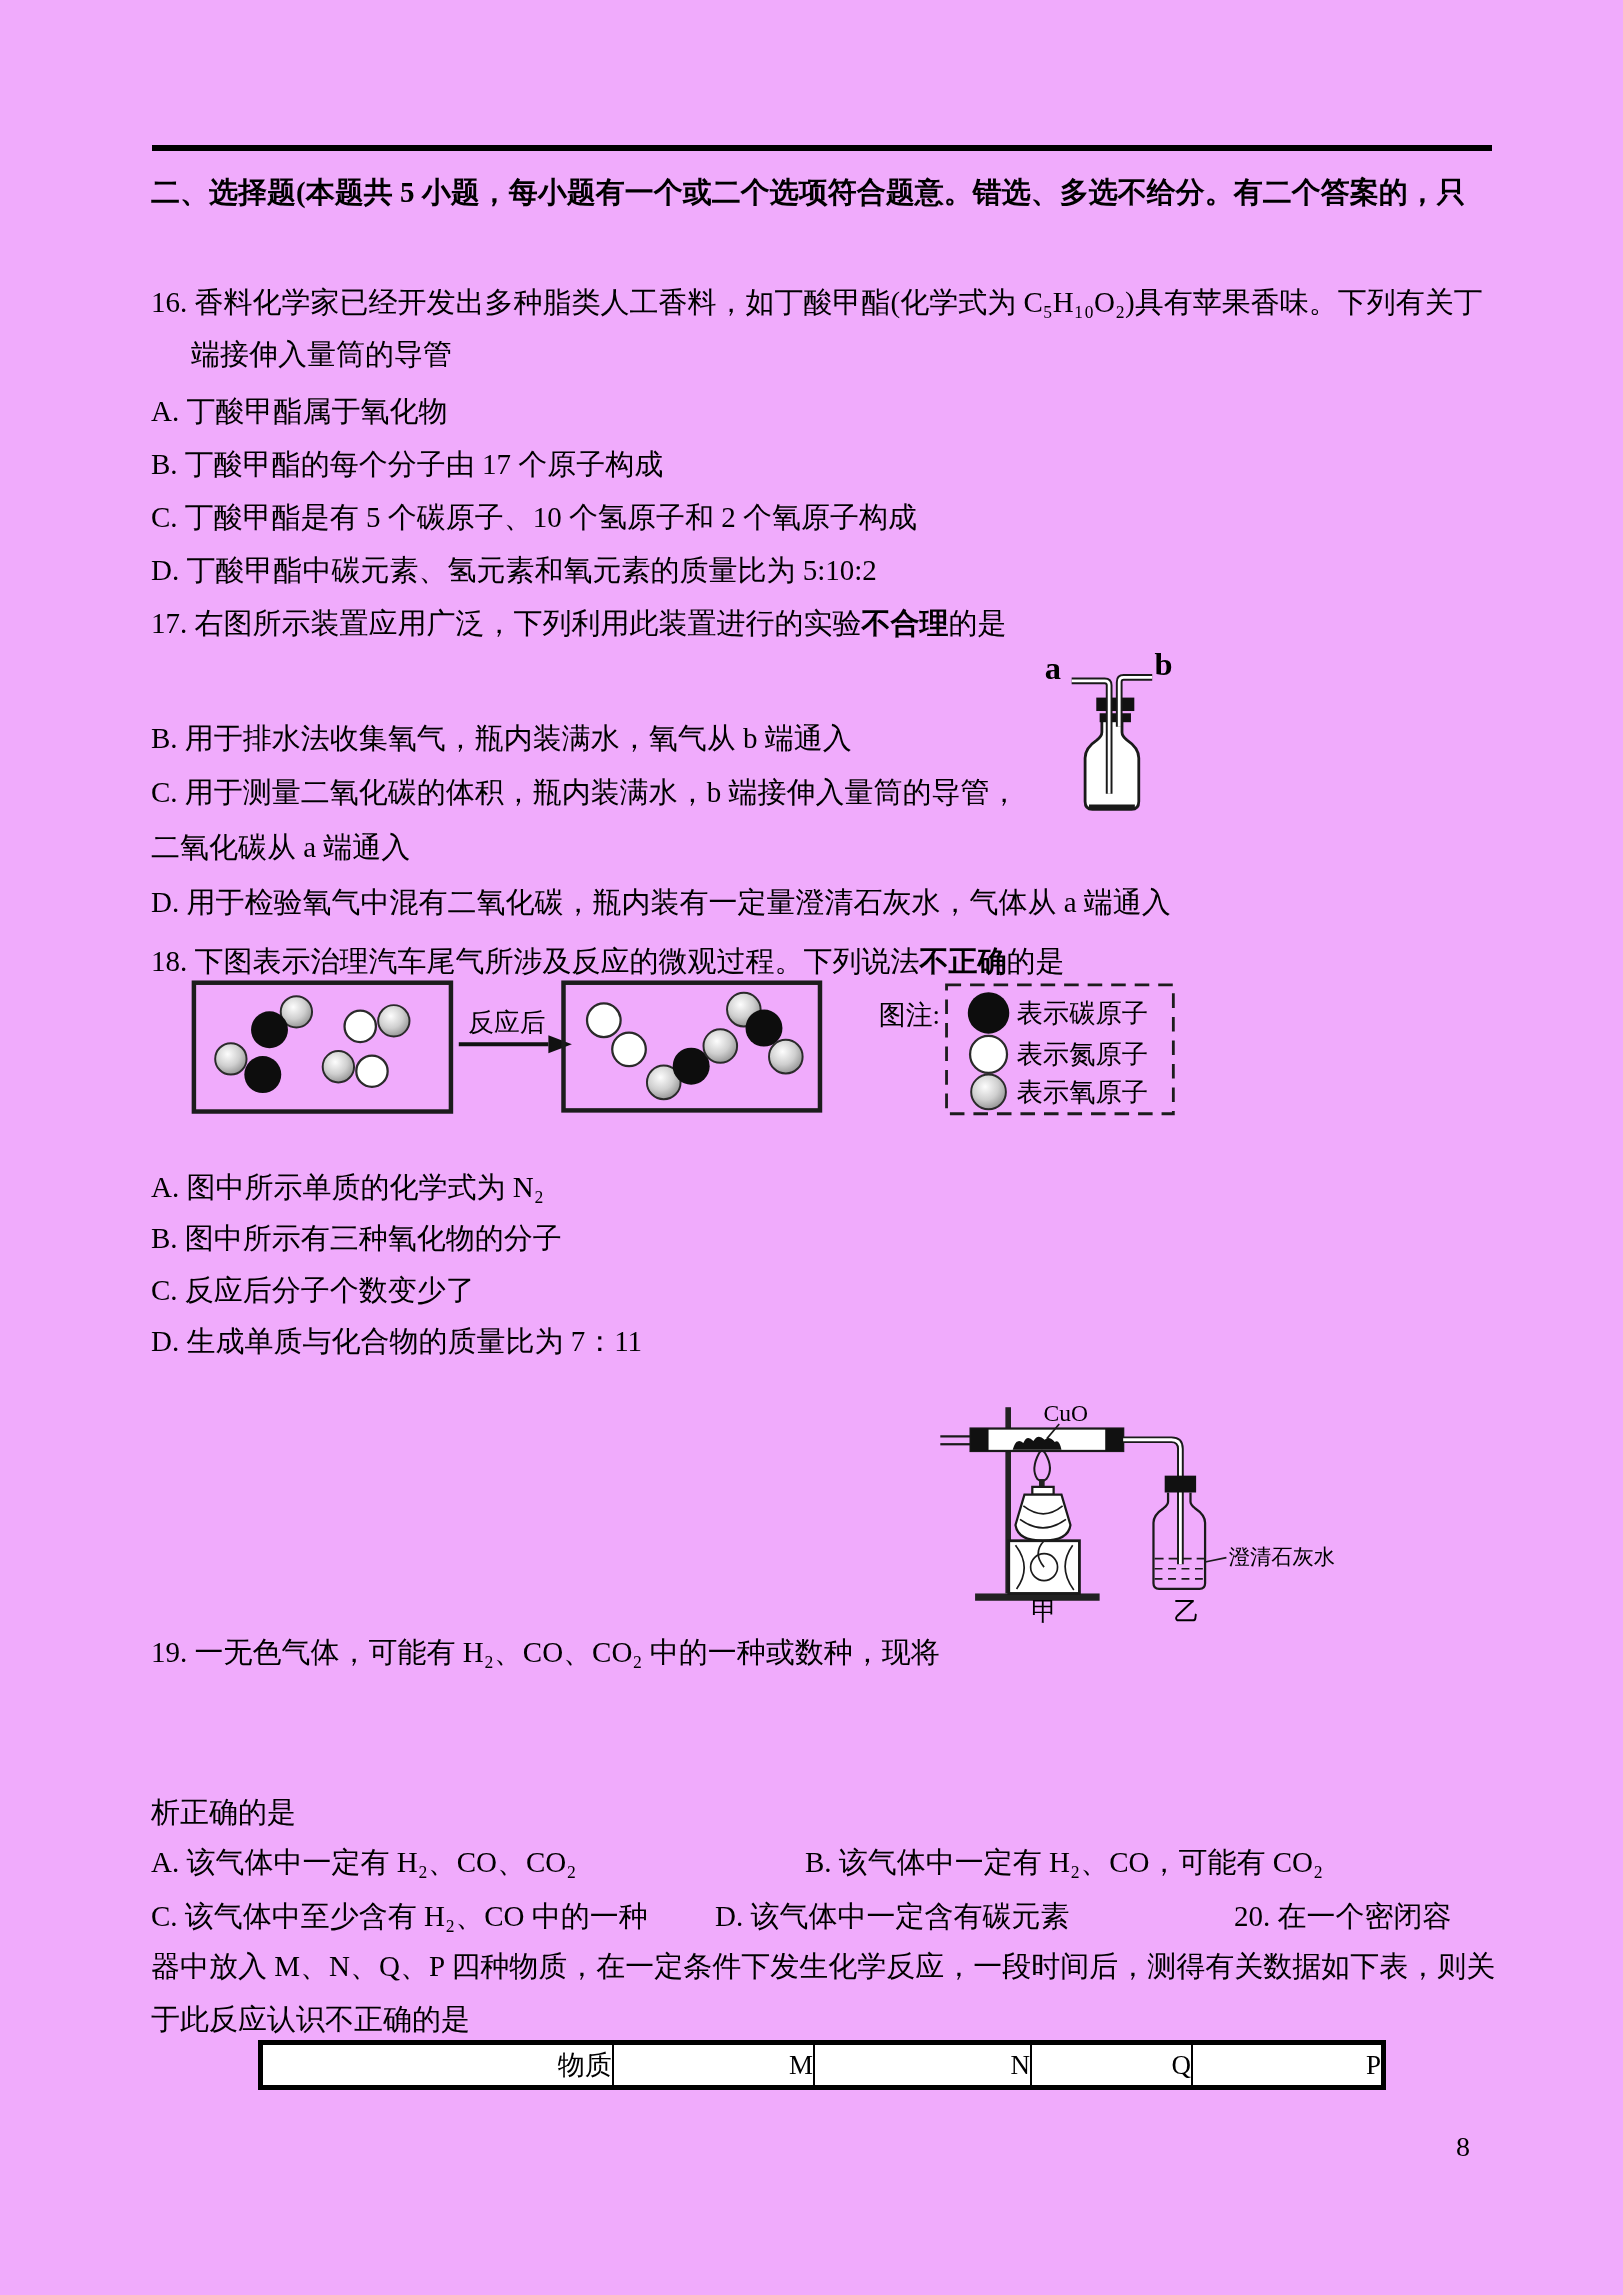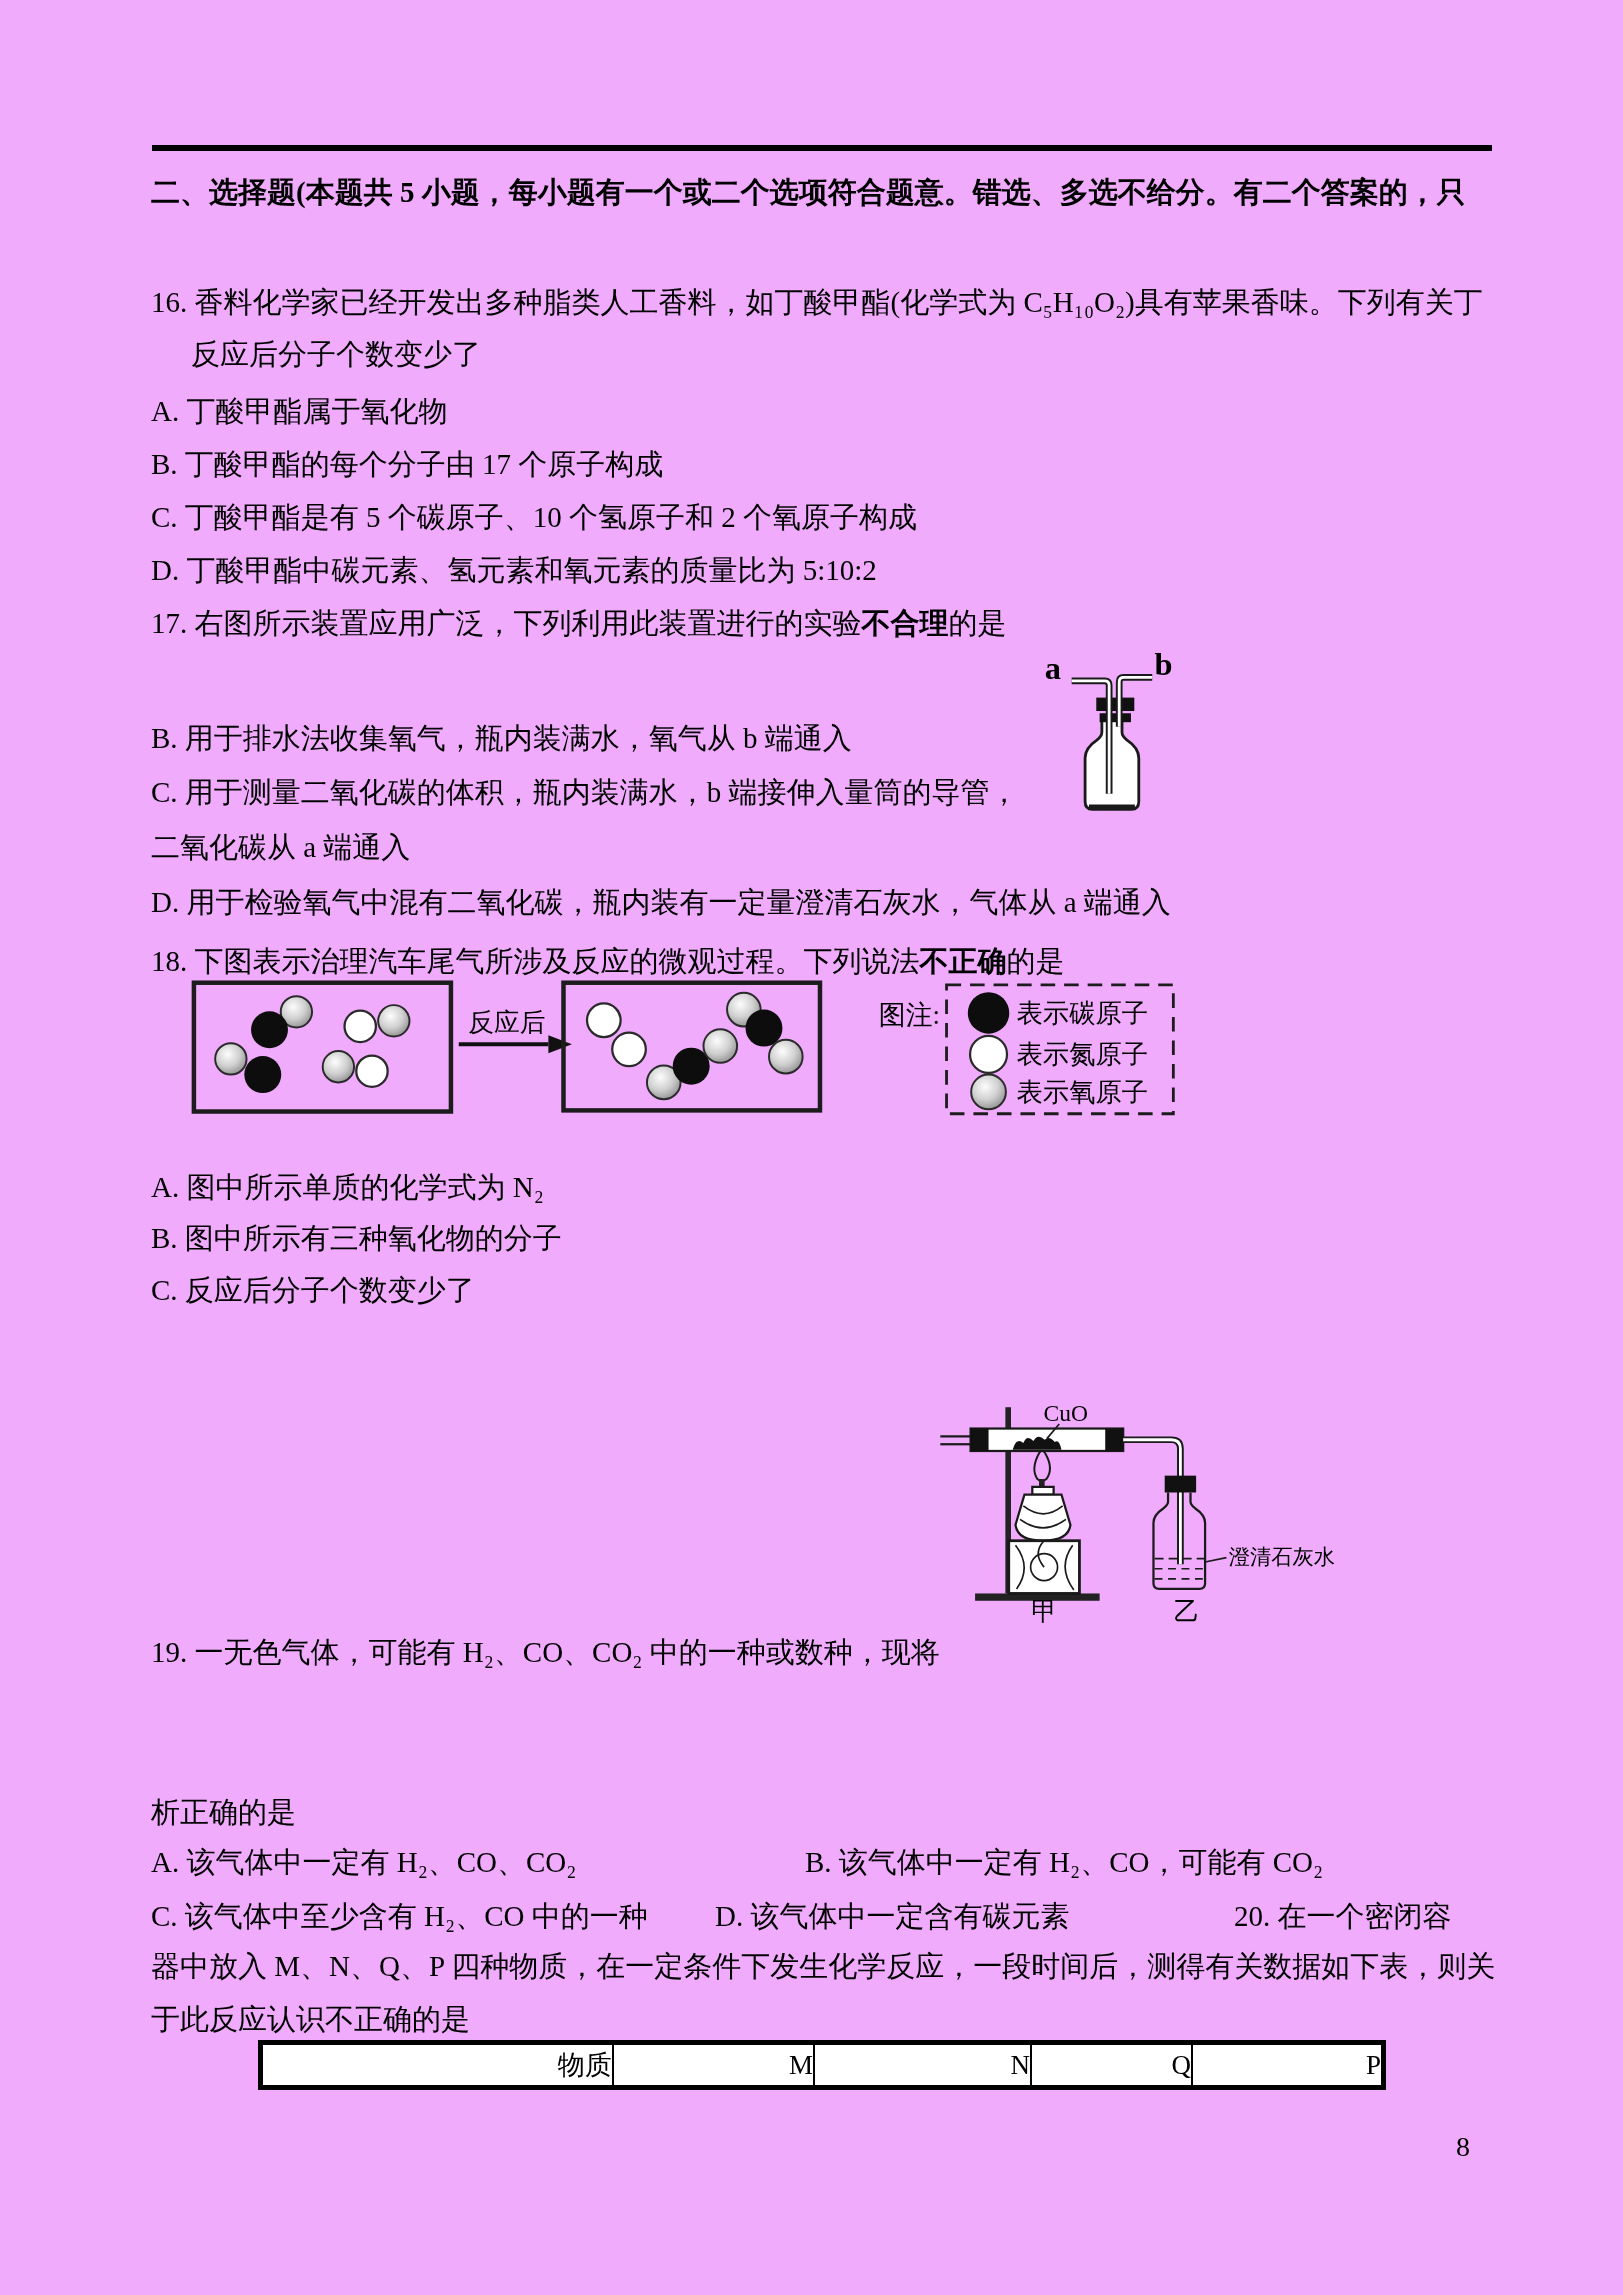--- a/index.html
+++ b/index.html
@@ -26,21 +26,21 @@
 </head>
 <body>
 
 <div class="page">
 
   <div class="rule"></div>
 
   <div class="line b" style="top:175px">二、选择题(本题共 5 小题，每小题有一个或二个选项符合题意。错选、多选不给分。有二个答案的，只</div>
 
   <div class="line" style="top:285px">16. 香料化学家已经开发出多种脂类人工香料，如丁酸甲酯(化学式为 C₅H₁₀O₂)具有苹果香味。下列有关丁</div>
-  <div class="line" style="top:337px;left:191px">反应后分子个数变少了</div>
+  <div class="line" style="top:337px;left:191px">端接伸入量筒的导管</div>
   <div class="line" style="top:394px">A. 丁酸甲酯属于氧化物</div>
   <div class="line" style="top:447px">B. 丁酸甲酯的每个分子由 17 个原子构成</div>
   <div class="line" style="top:500px">C. 丁酸甲酯是有 5 个碳原子、10 个氢原子和 2 个氧原子构成</div>
   <div class="line" style="top:553px">D. 丁酸甲酯中碳元素、氢元素和氧元素的质量比为 5:10:2</div>
 
   <div class="line" style="top:606px"><span>17. 右图所示装置应用广泛，下列利用此装置进行的实验</span><span class="b">不合理</span><span>的是</span></div>
   <div class="line" style="top:721px">B. 用于排水法收集氧气，瓶内装满水，氧气从 b 端通入</div>
   <div class="line" style="top:775px">C. 用于测量二氧化碳的体积，瓶内装满水，b 端接伸入量筒的导管，</div>
   <div class="line" style="top:830px">二氧化碳从 a 端通入</div>
   <div class="line" style="top:885px">D. 用于检验氧气中混有二氧化碳，瓶内装有一定量澄清石灰水，气体从 a 端通入</div>
@@ -99,20 +99,21 @@
     <circle cx="1434" cy="140" r="33" fill="#fff" stroke="#2a2a2a" stroke-width="4"></circle>
     <circle cx="1434" cy="207" r="31" fill="url(#gOx)" stroke="#2a2a2a" stroke-width="3.5"></circle>
     <text x="1484" y="82" font-size="47">表示碳原子</text>
     <text x="1484" y="156" font-size="47">表示氮原子</text>
     <text x="1484" y="223" font-size="47">表示氧原子</text>
   </svg>
 
   <div class="line" style="top:1170px">A. 图中所示单质的化学式为 N₂</div>
   <div class="line" style="top:1221px">B. 图中所示有三种氧化物的分子</div>
   <div class="line" style="top:1273px">C. 反应后分子个数变少了</div>
+  <div class="line" style="top:1324px">D. 生成单质与化合物的质量比为 7：11</div>
 
   <svg class="figsvg" style="left:920px;top:1396px" width="449" height="230" viewBox="0 0 800 410">
 
     <rect x="152" y="20" width="10" height="332" fill="#222"></rect>
     <rect x="98" y="352" width="222" height="13" fill="#222"></rect>
     <rect x="138" y="60" width="40" height="10" fill="#222"></rect>
     <rect x="138" y="88" width="40" height="10" fill="#222"></rect>
 
     <line x1="36" y1="72" x2="92" y2="72" stroke="#1a1a1a" stroke-width="4"></line>
     <line x1="36" y1="86" x2="92" y2="86" stroke="#1a1a1a" stroke-width="4"></line>

